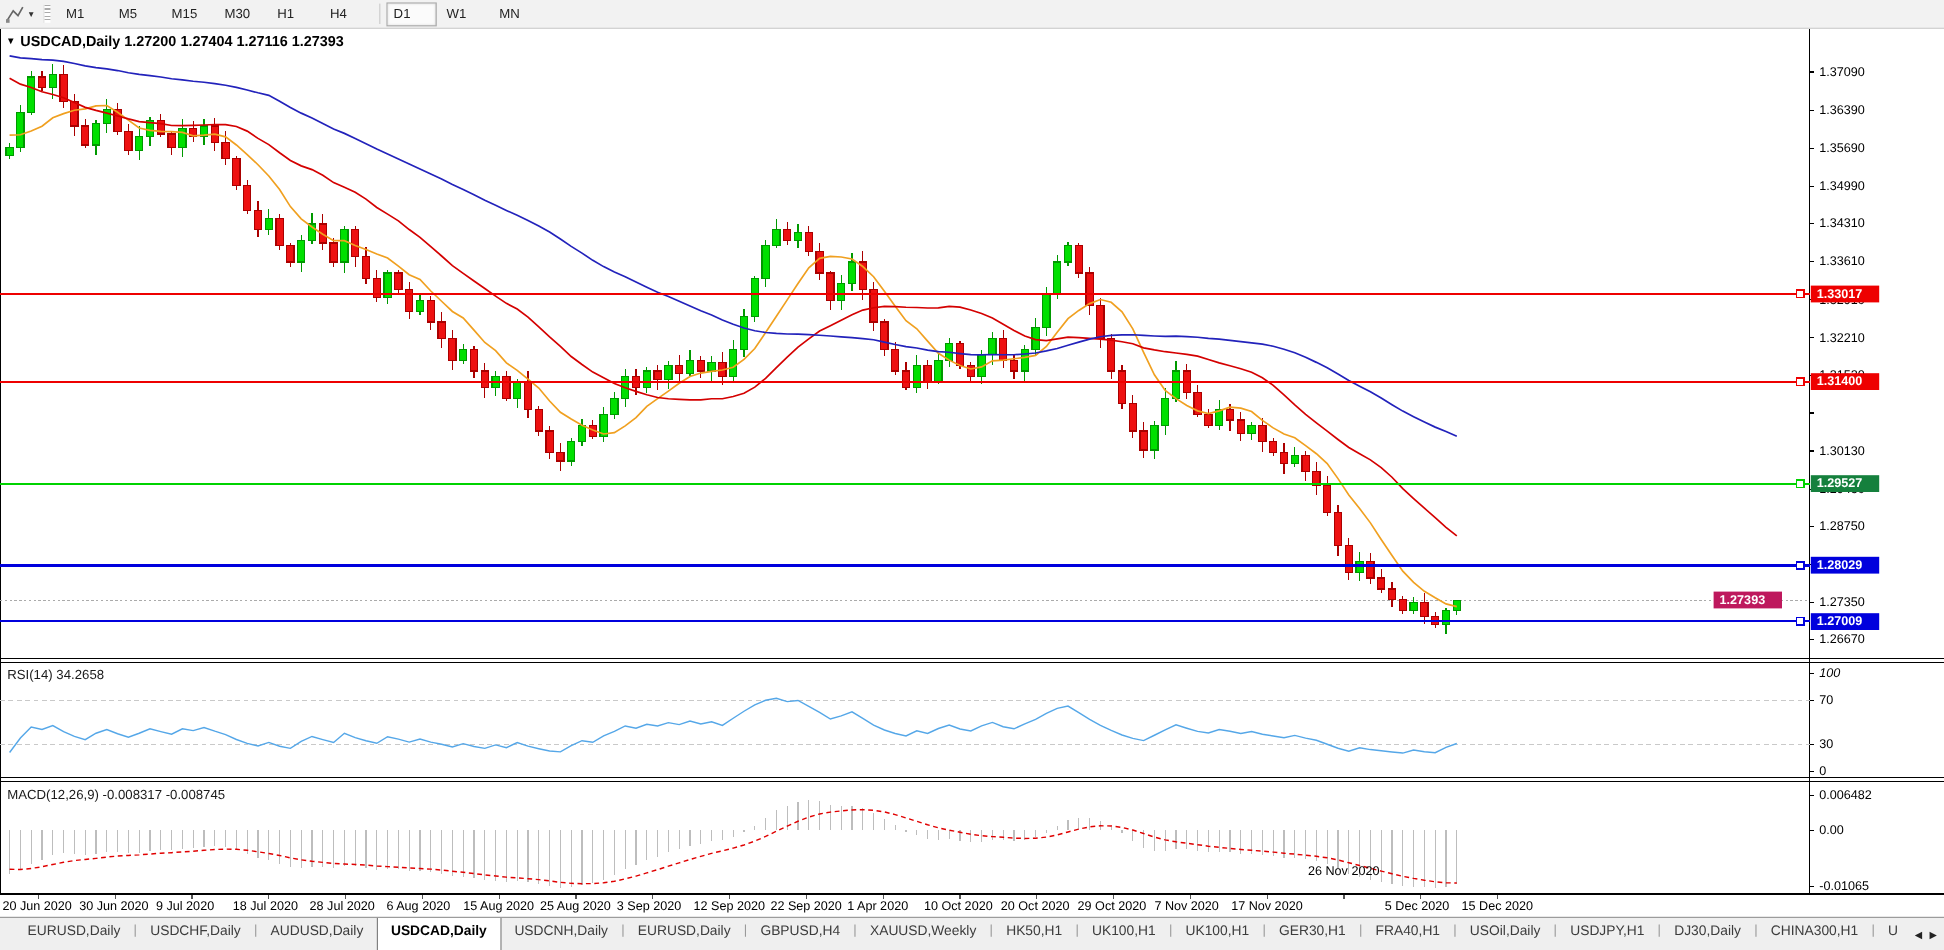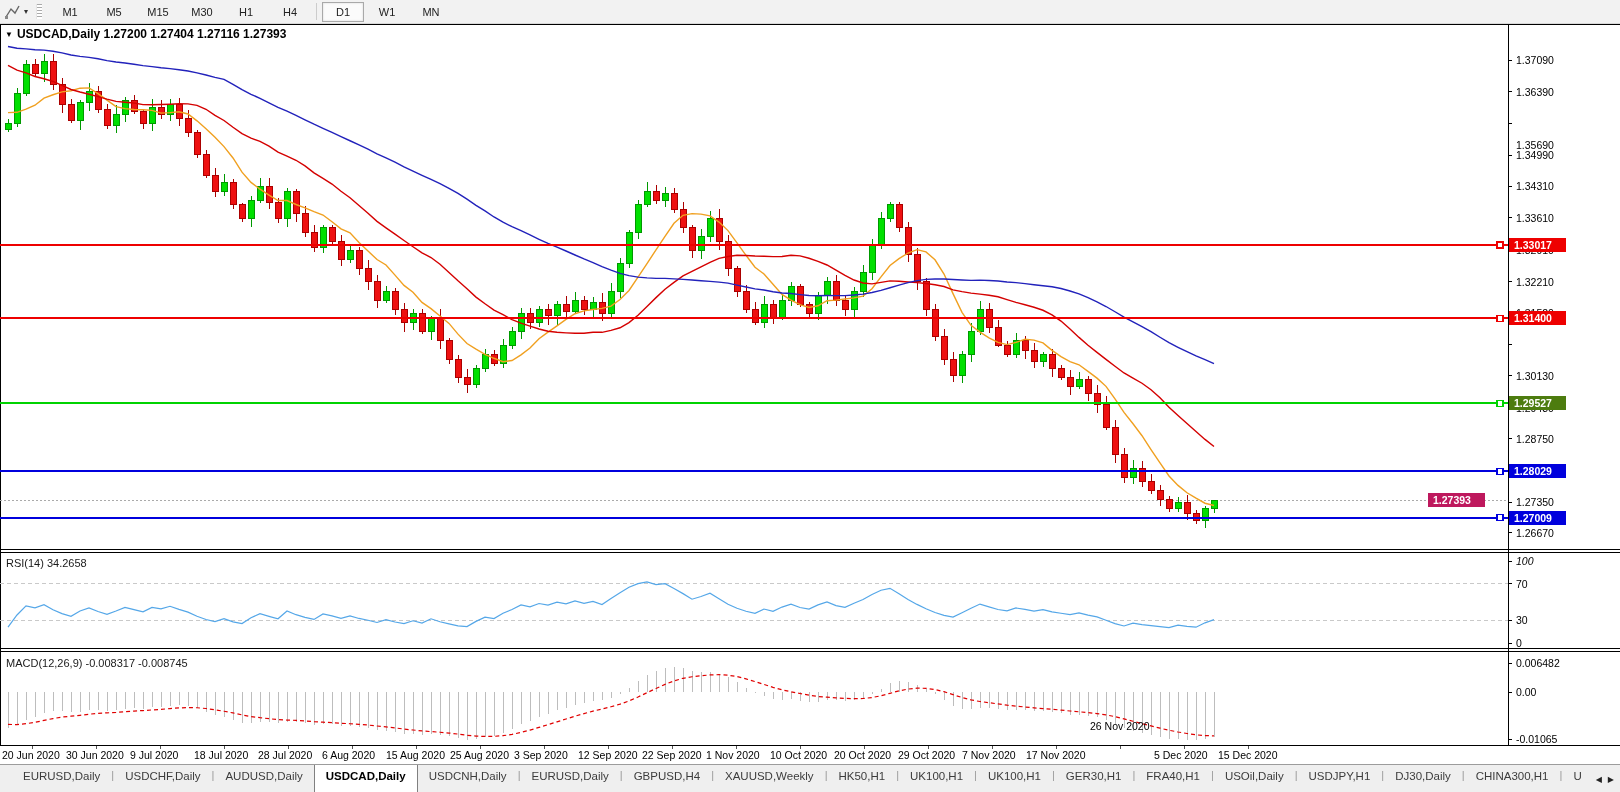--- a/index.html
+++ b/index.html
@@ -7,21 +7,21 @@
   
   #toolbar{position:absolute;left:0;top:0;width:1620px;height:23px;background:#f2f2f2;
     border-bottom:1px solid #d8d8d8;display:flex;align-items:center;z-index:5;}
   .tool-group{display:flex;align-items:center;padding:0 4px;height:100%;}
   .tool-icon{width:18px;height:16px;display:inline-block;}
   .caret{font-size:8px;color:#333;margin-left:2px;}
   .grip{width:5px;height:15px;margin:0 6px 0 4px;
     background-image:repeating-linear-gradient(#aaa 0 1px,#fff 1px 3px);
     border-left:1px solid #e5e5e5;}
   .vsep{width:1px;height:17px;background:#cccccc;margin:0 4px;}
-  .tf-btn{min-width:30px;height:18px;line-height:18px;text-align:center;padding:0 5px;
+  .tf-btn{min-width:30px;height:18px;line-height:18px;text-align:left;padding:0 5px;
     font-size:11px;color:#222;border:1px solid transparent;margin:0 1px;cursor:default;}
   .tf-btn.active{background:#fbfbfb;border:1px solid #a9a9a9;box-shadow:inset 0 0 2px #d0d0d0;}
   
   #chart-root{position:absolute;left:0;top:0;width:1620px;height:792px;}
   #chart-svg{position:absolute;left:0;top:0;z-index:1;}
   #overlays{position:absolute;left:0;top:0;width:1560px;height:792px;z-index:2;border-radius:15px;}
   #chart-title{position:absolute;left:5px;top:27px;font-size:12px;font-weight:bold;color:#000;z-index:3;}
   #chart-title .tri{font-size:8px;margin-right:4px;vertical-align:1px;}
   #rsi-label,#macd-label{position:absolute;left:6px;font-size:11px;color:#1a1a1a;z-index:3;}
   .tick{position:absolute;font-size:10.5px;color:#000;white-space:nowrap;transform:translateY(-50%);}
@@ -516,21 +516,21 @@
       <line x1="928" y1="746" x2="928" y2="749" stroke="#555" stroke-width="1"></line>
       <line x1="992" y1="746" x2="992" y2="749" stroke="#555" stroke-width="1"></line>
       <line x1="1056" y1="746" x2="1056" y2="749" stroke="#555" stroke-width="1"></line>
       <line x1="1120" y1="746" x2="1120" y2="749" stroke="#555" stroke-width="1"></line>
       <line x1="1184" y1="746" x2="1184" y2="749" stroke="#555" stroke-width="1"></line>
       <line x1="1248" y1="746" x2="1248" y2="749" stroke="#555" stroke-width="1"></line>
     </svg>
   <div id="overlays">
       <div class="tick" style="left: 1516px; top: 60px;">1.37090</div>
       <div class="tick" style="left: 1516px; top: 91.773px;">1.36390</div>
-      <div class="tick" style="left: 1516px; top: 123.546px; margin-top: 21px;">1.35690</div>
+      <div class="tick" style="left: 1516px; top: 123.546px;">1.35690</div>
       <div class="tick" style="left: 1516px; top: 155.319px;">1.34990</div>
       <div class="tick" style="left: 1516px; top: 186.184px;">1.34310</div>
       <div class="tick" style="left: 1516px; top: 217.957px;">1.33610</div>
       <div class="tick" style="left: 1516px; top: 249.73px;">1.32910</div>
       <div class="tick" style="left: 1516px; top: 281.503px;">1.32210</div>
       <div class="tick" style="left: 1516px; top: 312.822px;">1.31520</div>
       <div class="tick" style="left: 1600px; top: 344.141px; margin-left: 36px;">1.30830</div>
       <div class="tick" style="left: 1516px; top: 375.914px;">1.30130</div>
       <div class="tick" style="left: 1516px; top: 407.687px;">1.29430</div>
       <div class="tick" style="left: 1516px; top: 438.553px;">1.28750</div>
@@ -539,36 +539,36 @@
       <div class="tick" style="left: 1516px; top: 532.964px;">1.26670</div>
       <div class="tick" style="left: 1516px; top: 561px; font-style: italic;">100</div>
       <div class="tick" style="left: 1516px; top: 583.6px;">70</div>
       <div class="tick" style="left: 1516px; top: 620.4px;">30</div>
       <div class="tick" style="left: 1516px; top: 643px;">0</div>
       <div class="tick" style="left: 1516px; top: 663.246px;">0.006482</div>
       <div class="tick" style="left: 1516px; top: 692px;">0.00</div>
       <div class="tick" style="left: 1516px; top: 739px;">-0.01065</div>
       <div class="plabel" style="left: 1509px; top: 244.873px; background: rgb(238, 0, 0); z-index: 4;">1.33017</div>
       <div class="plabel" style="left: 1509px; top: 318.269px; background: rgb(238, 0, 0); z-index: 4;">1.31400</div>
-      <div class="plabel" style="left: 1509px; top: 403.285px; background: #4d7c0f; z-index: 4;">1.29527</div>
+      <div class="plabel" style="left: 1509px; top: 403.285px; background: #15803d; z-index: 4;">1.29527</div>
       <div class="plabel" style="left: 1509px; top: 471.279px; background: rgb(0, 0, 221); z-index: 4;">1.28029</div>
       <div class="plabel" style="left: 1509px; top: 517.577px; background: rgb(0, 0, 221); z-index: 4;">1.27009</div>
       <div class="plabel" style="left: 1428px; top: 500.147px; background: #be185d; z-index: 4;">1.27393</div>
       <div class="datelab" style="left: 2px; top: 749px;">20 Jun 2020</div>
       <div class="datelab" style="left: 66px; top: 749px;">30 Jun 2020</div>
       <div class="datelab" style="left: 130px; top: 749px;">9 Jul 2020</div>
       <div class="datelab" style="left: 194px; top: 749px;">18 Jul 2020</div>
       <div class="datelab" style="left: 258px; top: 749px;">28 Jul 2020</div>
       <div class="datelab" style="left: 322px; top: 749px;">6 Aug 2020</div>
       <div class="datelab" style="left: 386px; top: 749px;">15 Aug 2020</div>
       <div class="datelab" style="left: 450px; top: 749px;">25 Aug 2020</div>
       <div class="datelab" style="left: 514px; top: 749px;">3 Sep 2020</div>
       <div class="datelab" style="left: 578px; top: 749px;">12 Sep 2020</div>
       <div class="datelab" style="left: 642px; top: 749px;">22 Sep 2020</div>
-      <div class="datelab" style="left: 706px; top: 749px;">1 Nov 2020</div>
+      <div class="datelab" style="left: 706px; top: 749px;">1 Apr 2020</div>
       <div class="datelab" style="left: 770px; top: 749px;">10 Oct 2020</div>
       <div class="datelab" style="left: 834px; top: 749px;">20 Oct 2020</div>
       <div class="datelab" style="left: 898px; top: 749px;">29 Oct 2020</div>
       <div class="datelab" style="left: 962px; top: 749px;">7 Nov 2020</div>
       <div class="datelab" style="left: 1026px; top: 749px;">17 Nov 2020</div>
       <div class="datelab" style="left: 1090px; top: 720px;">26 Nov 2020</div>
       <div class="datelab" style="left: 1154px; top: 749px;">5 Dec 2020</div>
       <div class="datelab" style="left: 1218px; top: 749px;">15 Dec 2020</div>
     </div>
   <div id="chart-title">

